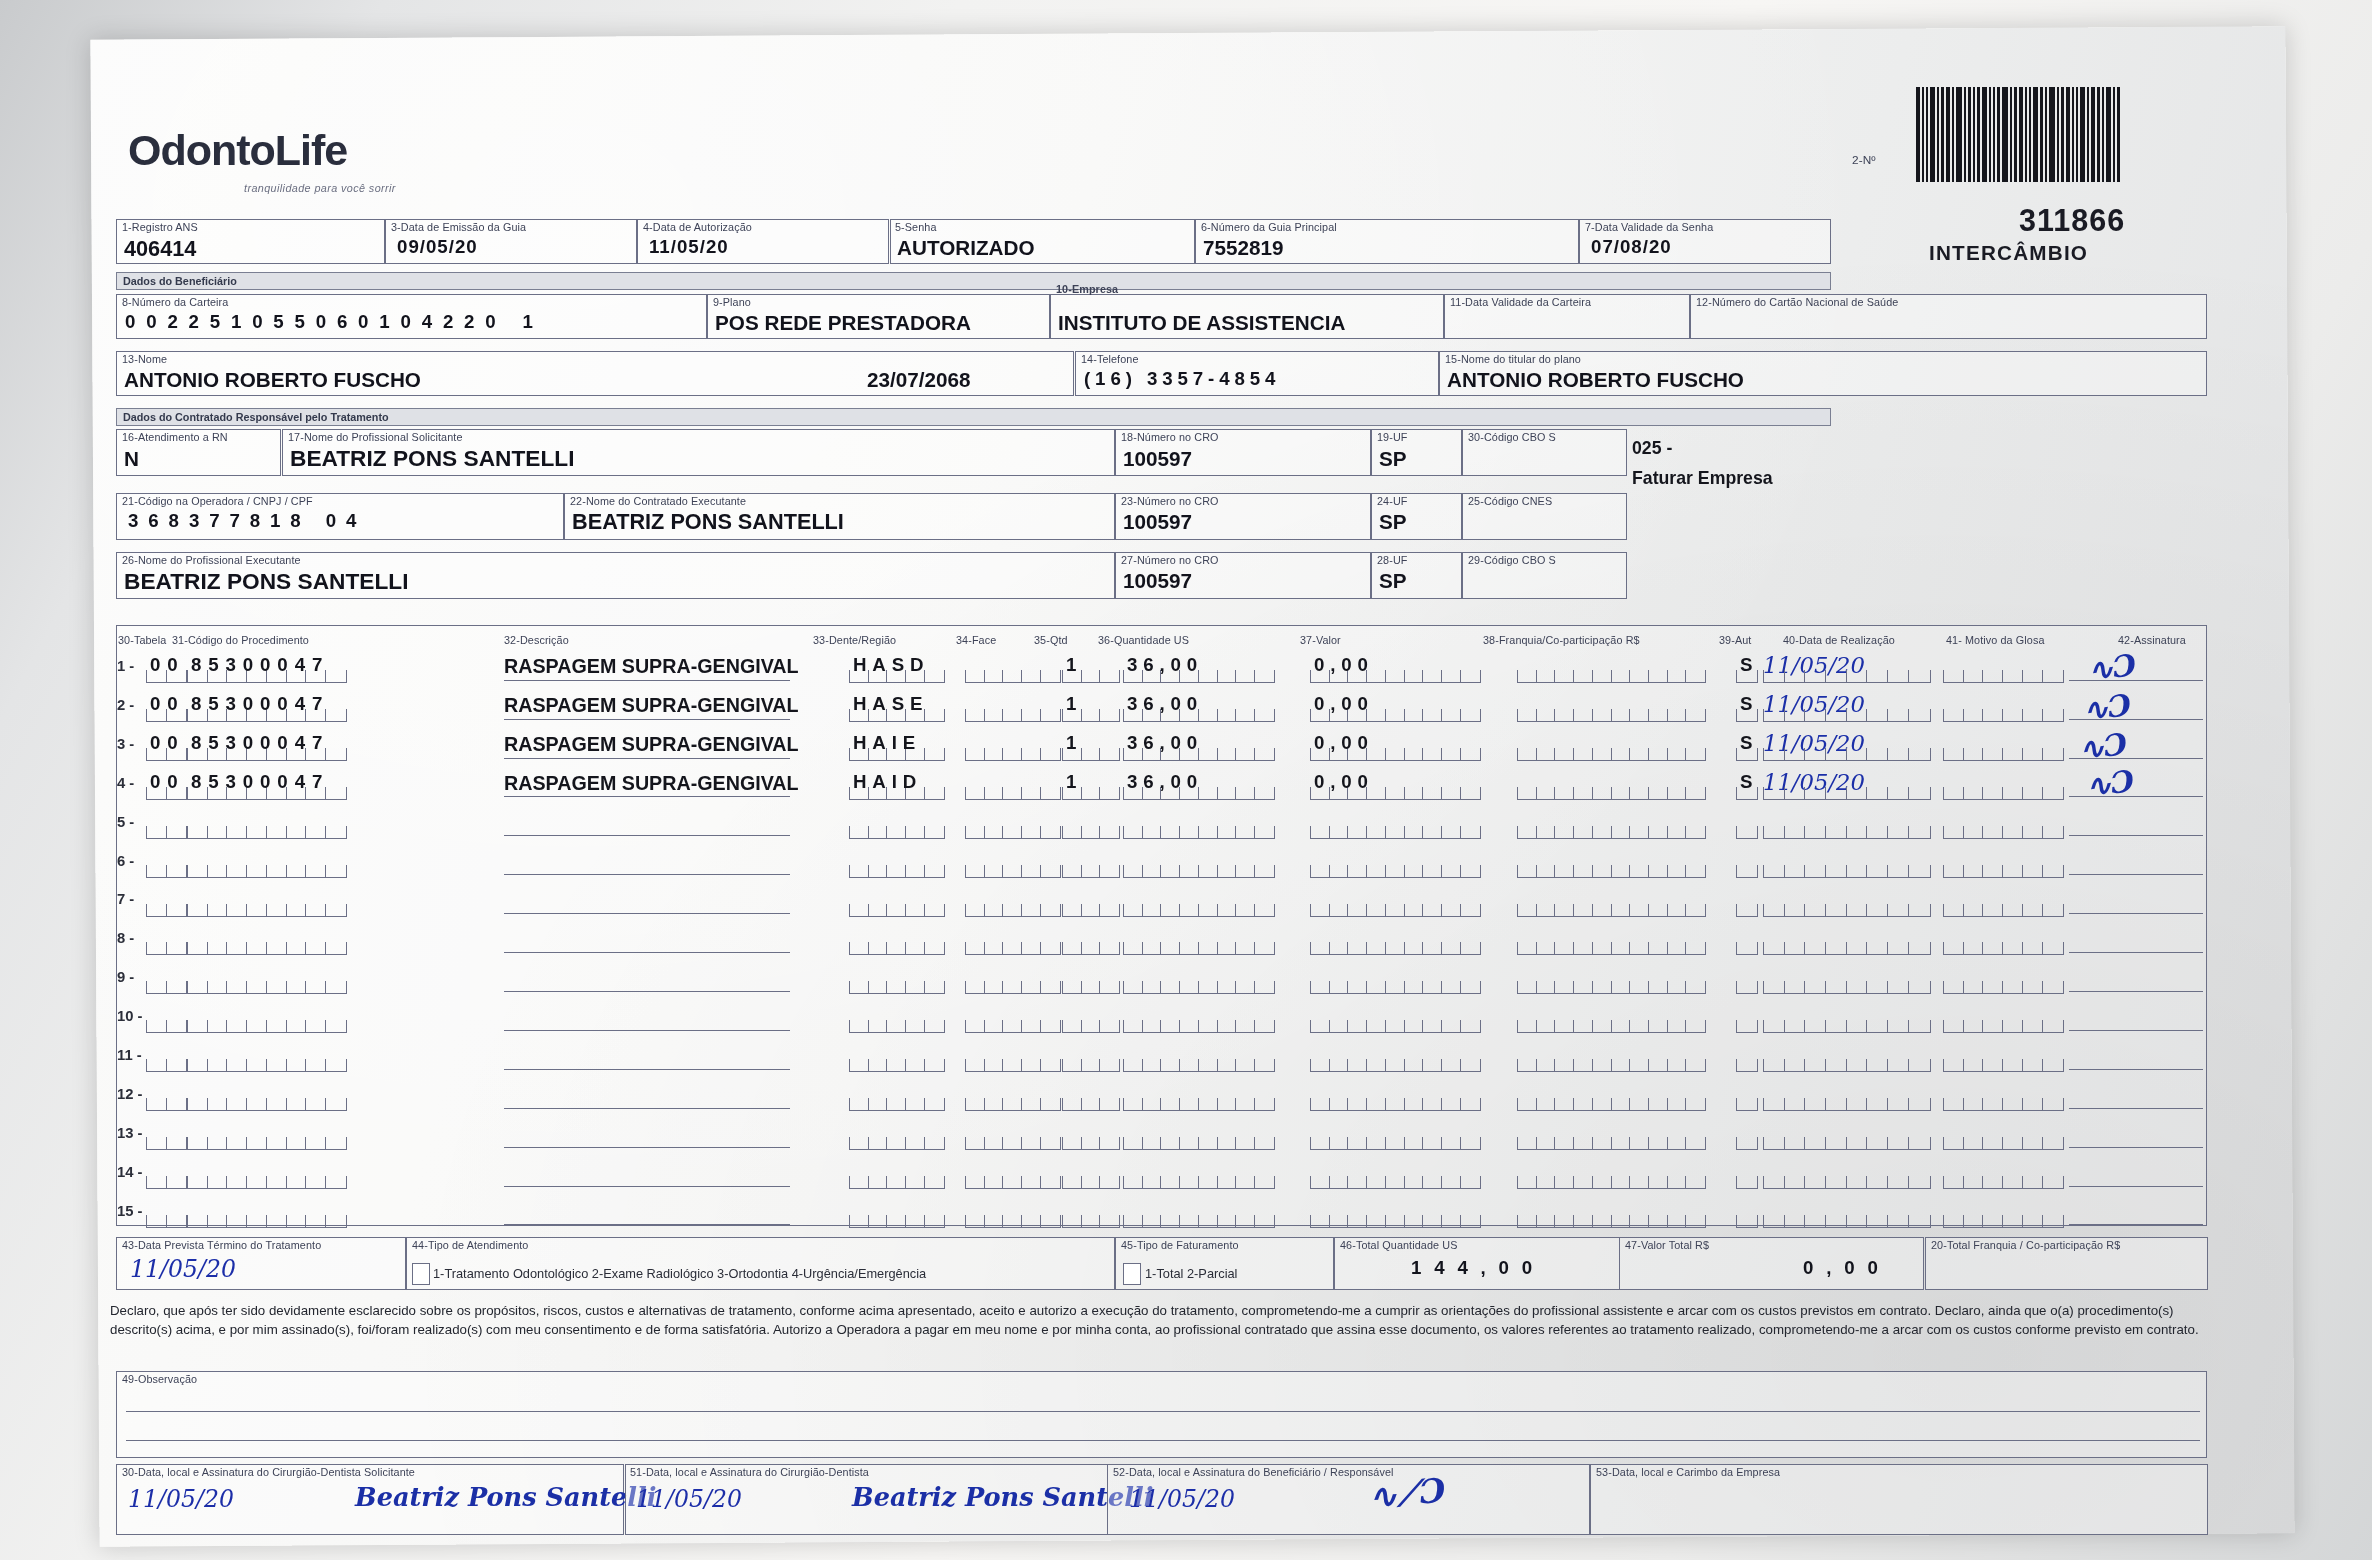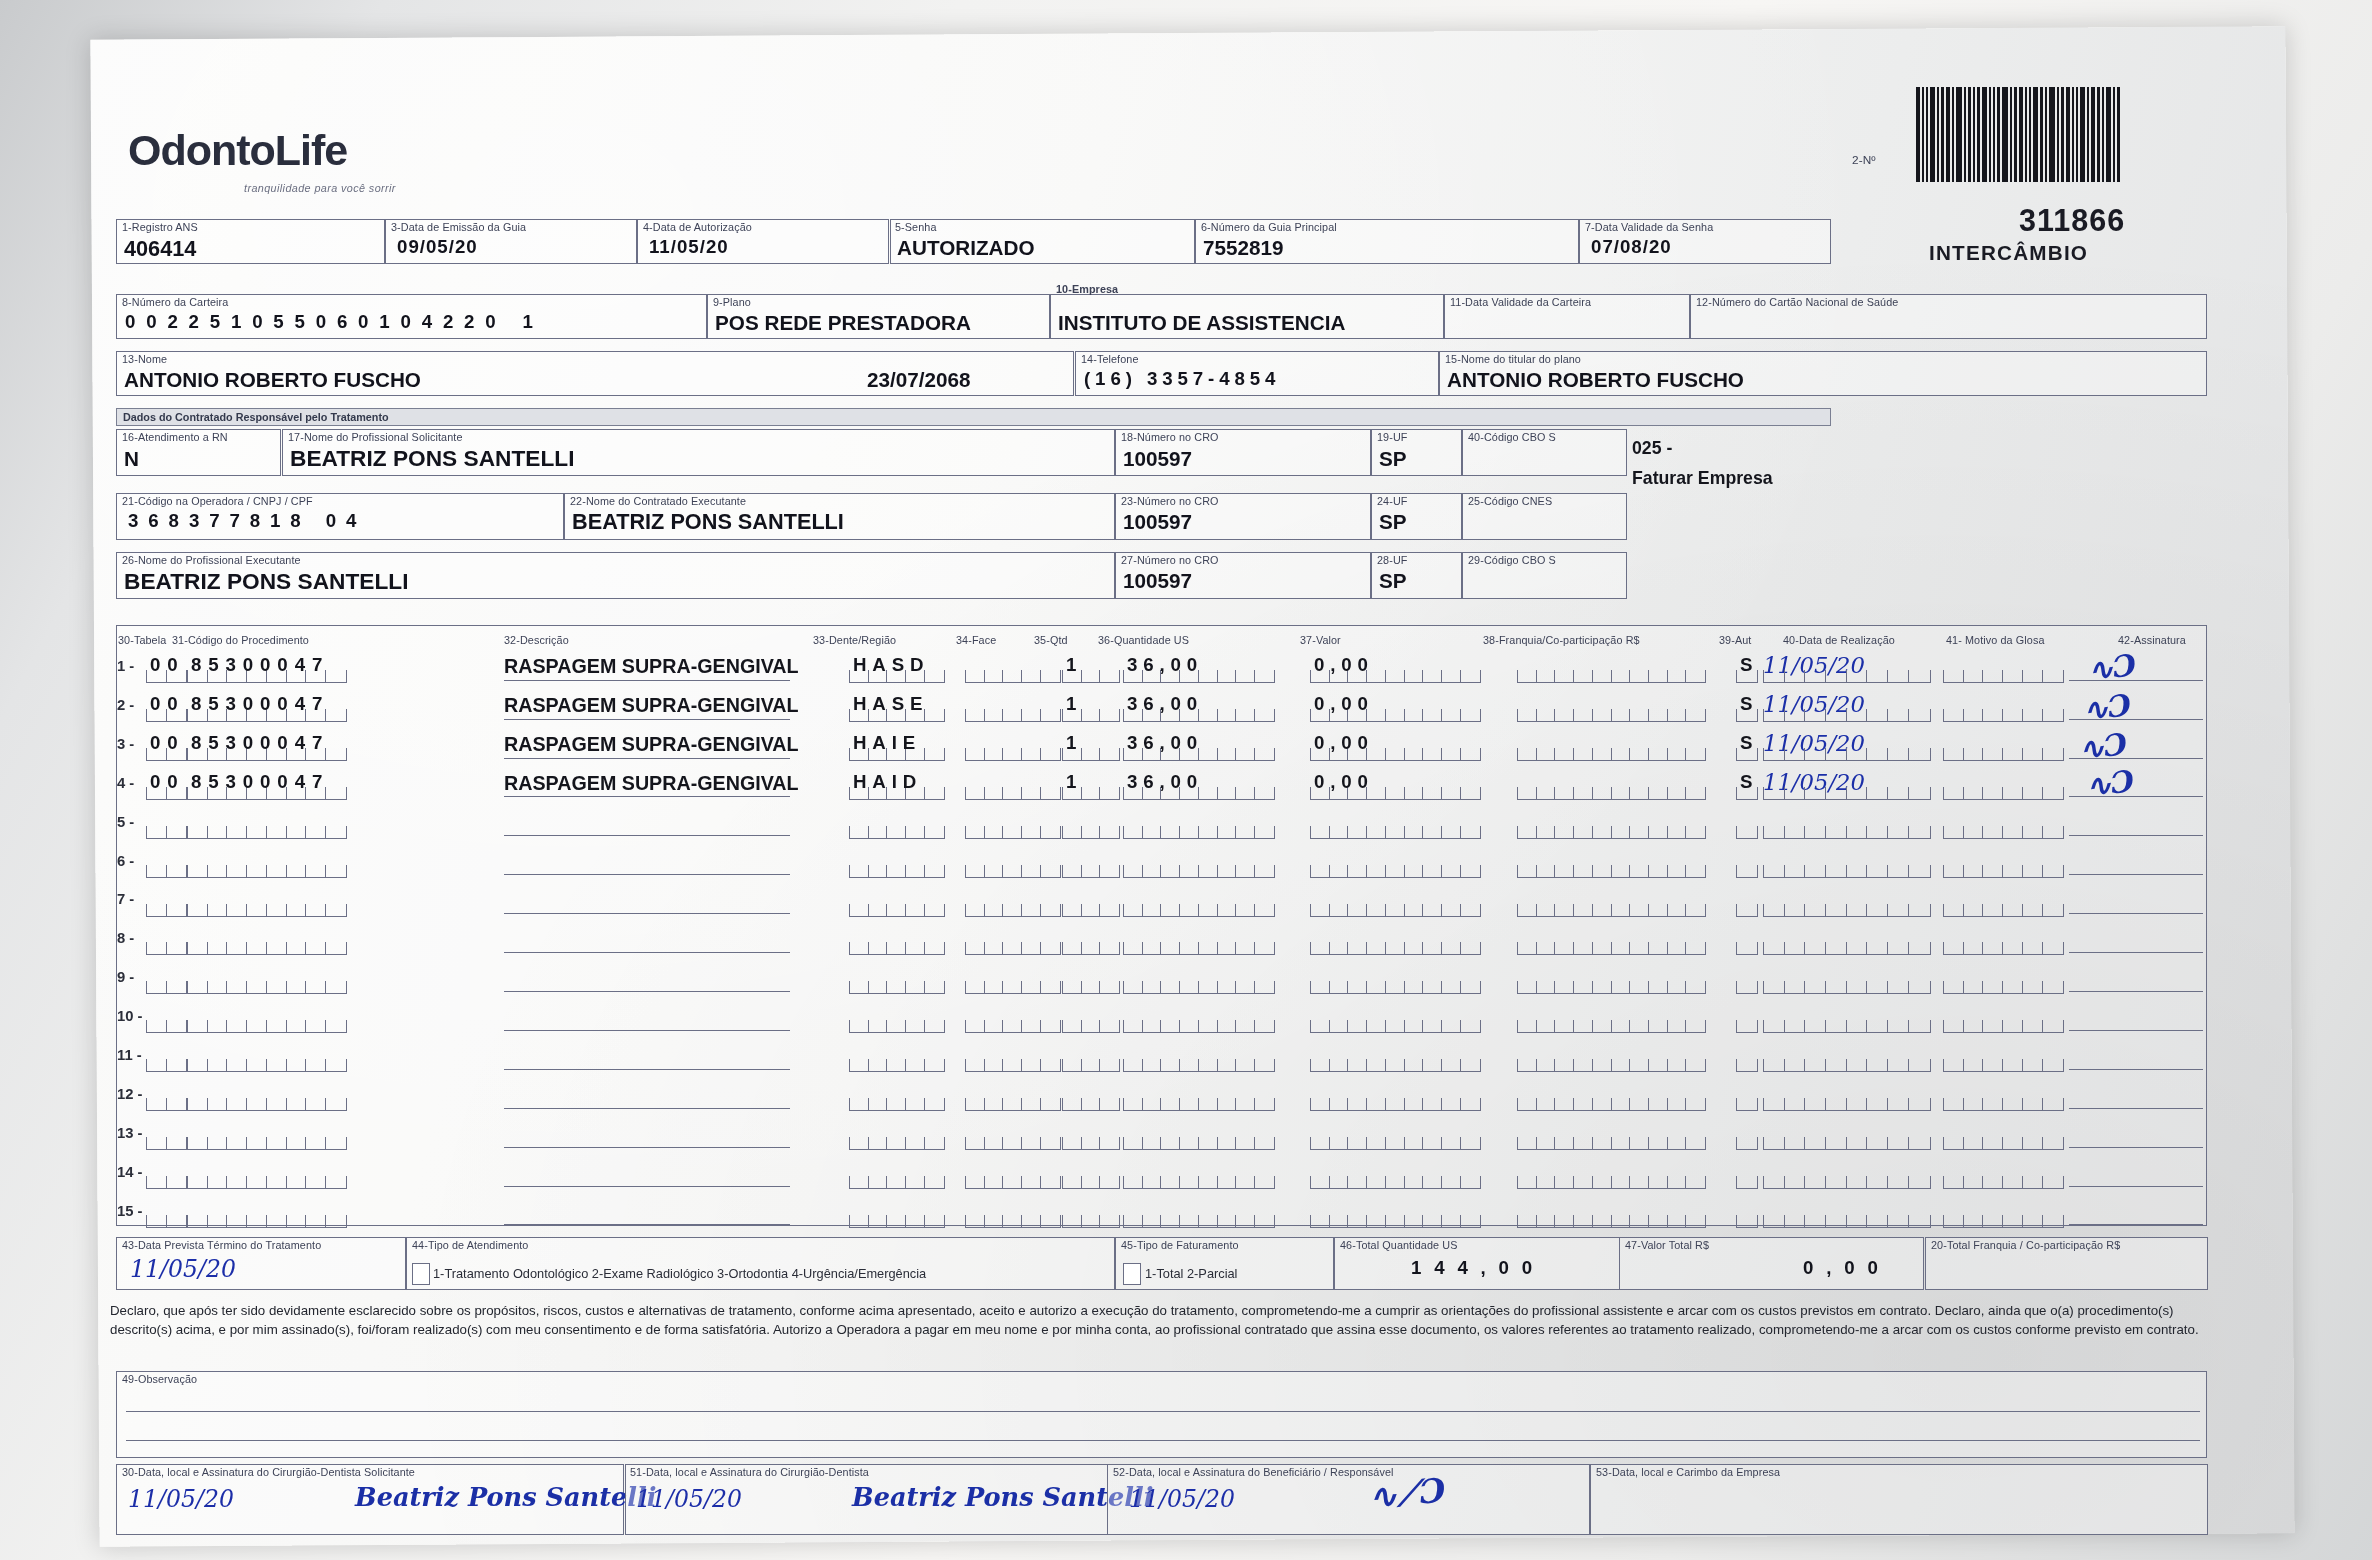--- a/index.html
+++ b/index.html
@@ -75,20 +75,23 @@
     <div class="val" style="left:897px;top:236px;">AUTORIZADO</div>
 
     <div class="bx" style="left:1195px;top:219px;width:384px;height:45px;"></div>
     <div class="lbl" style="left:1201px;top:221px;">6-Número da Guia Principal</div>
     <div class="val" style="left:1203px;top:236px;">7552819</div>
 
     <div class="bx" style="left:1579px;top:219px;width:252px;height:45px;"></div>
     <div class="lbl" style="left:1585px;top:221px;">7-Data Validade da Senha</div>
     <div class="valn" style="left:1591px;top:236px;">07/08/20</div>
 
+    <div class="secbar" style="left:116px;top:272px;width:1715px;height:17.7px;">
+      <span>Dados do Beneficiário</span>
+    </div>
 
     <div class="bx" style="left:116px;top:294px;width:591px;height:45px;"></div>
     <div class="lbl" style="left:122px;top:296px;">8-Número da Carteira</div>
     <div class="valn" style="left:125px;top:311px;letter-spacing:10.8px;font-size:18.7px;">002251055060104220 1</div>
 
     <div class="bx" style="left:707px;top:294px;width:343px;height:45px;"></div>
     <div class="lbl" style="left:713px;top:296px;">9-Plano</div>
     <div class="val" style="left:715px;top:311px;">POS REDE PRESTADORA</div>
 
     <div class="bx" style="left:1050px;top:294px;width:394px;height:45px;"></div>
@@ -128,21 +131,21 @@
 
     <div class="bx" style="left:1115px;top:429px;width:256px;height:47px;"></div>
     <div class="lbl" style="left:1121px;top:431px;">18-Número no CRO</div>
     <div class="val" style="left:1123px;top:447px;">100597</div>
 
     <div class="bx" style="left:1371px;top:429px;width:91px;height:47px;"></div>
     <div class="lbl" style="left:1377px;top:431px;">19-UF</div>
     <div class="val" style="left:1379px;top:447px;">SP</div>
 
     <div class="bx" style="left:1462px;top:429px;width:165px;height:47px;"></div>
-    <div class="lbl" style="left:1468px;top:431px;">40-Código CBO S</div>
+    <div class="lbl" style="left:1468px;top:431px;">30-Código CBO S</div>
 
     <div class="note" style="left:1632px;top:438px;">025 -</div>
     <div class="note" style="left:1632px;top:468px;">Faturar Empresa</div>
 
     <div class="bx" style="left:116px;top:493px;width:448px;height:47px;"></div>
     <div class="lbl" style="left:122px;top:495px;">21-Código na Operadora / CNPJ / CPF</div>
     <div class="valn" style="left:128px;top:510px;letter-spacing:9.9px;">368377818 04</div>
 
     <div class="bx" style="left:564px;top:493px;width:551px;height:47px;"></div>
     <div class="lbl" style="left:570px;top:495px;">22-Nome do Contratado Executante</div>

